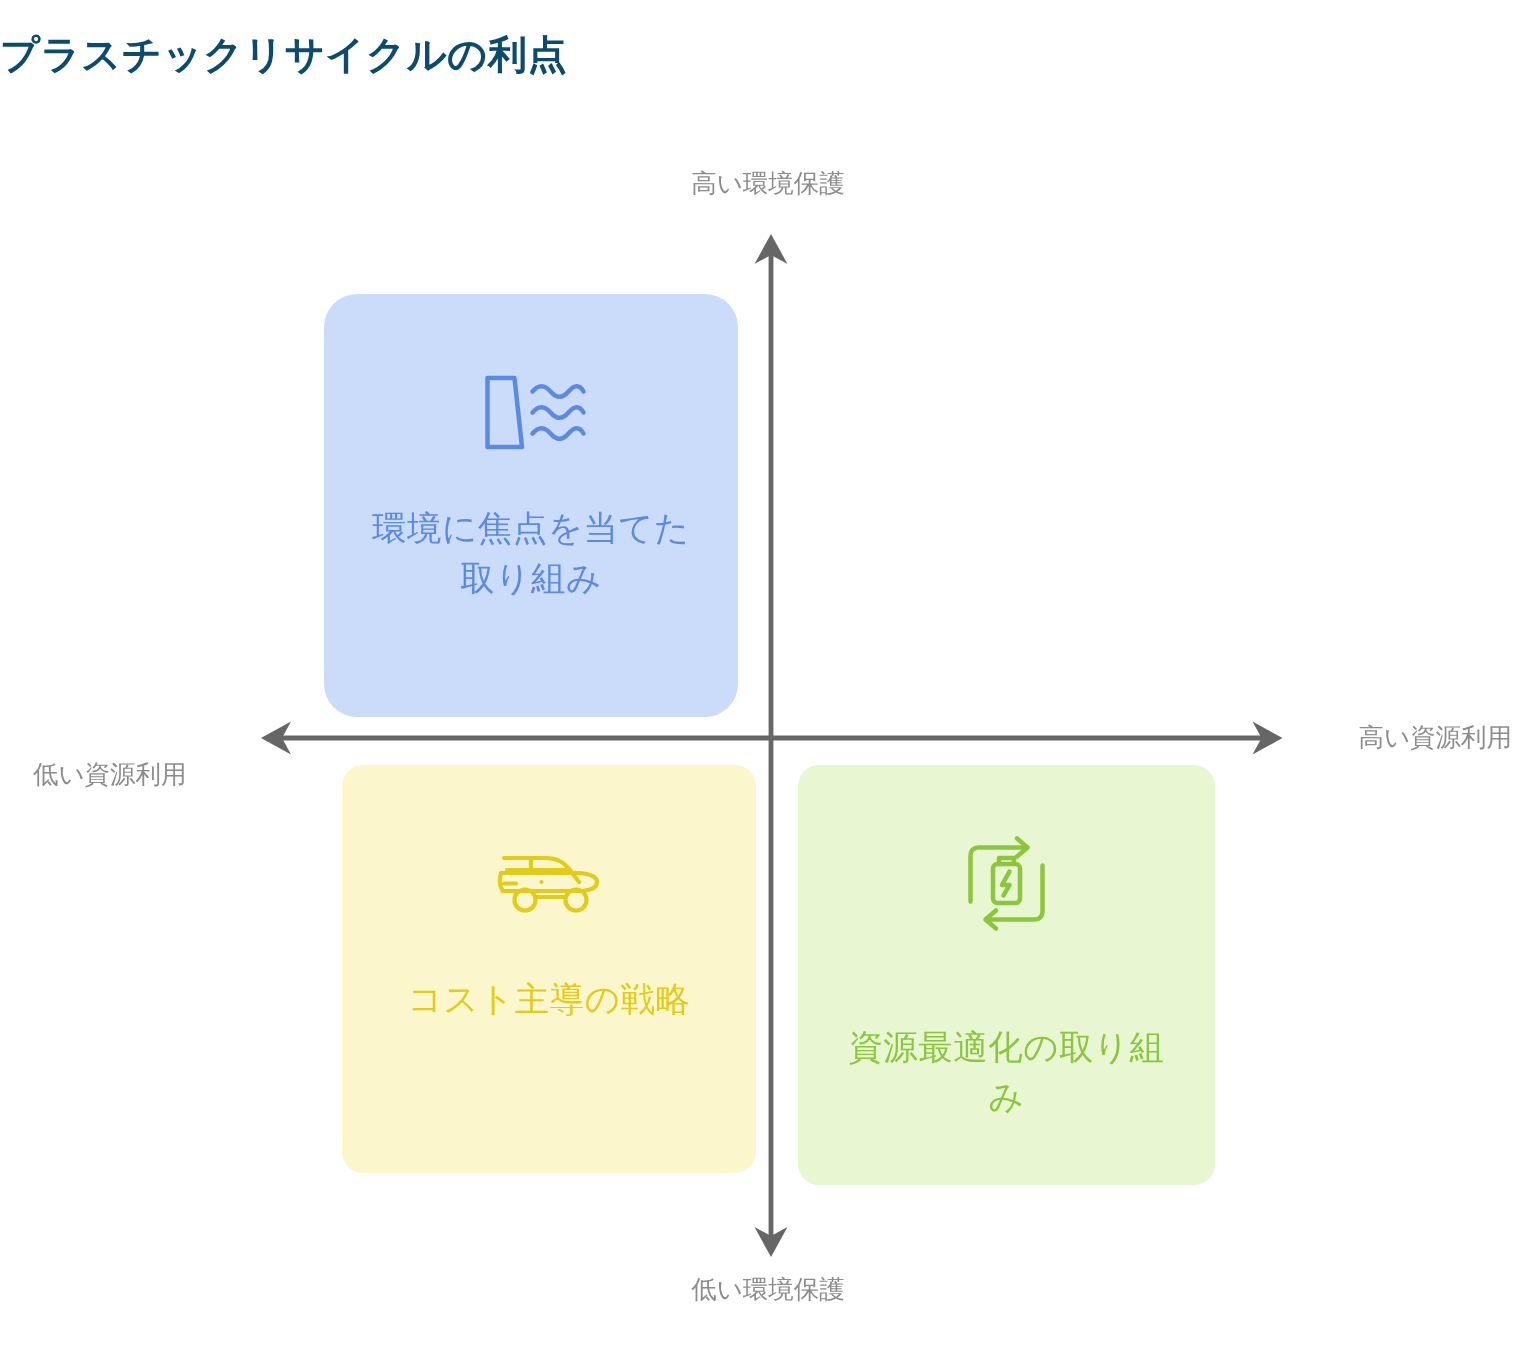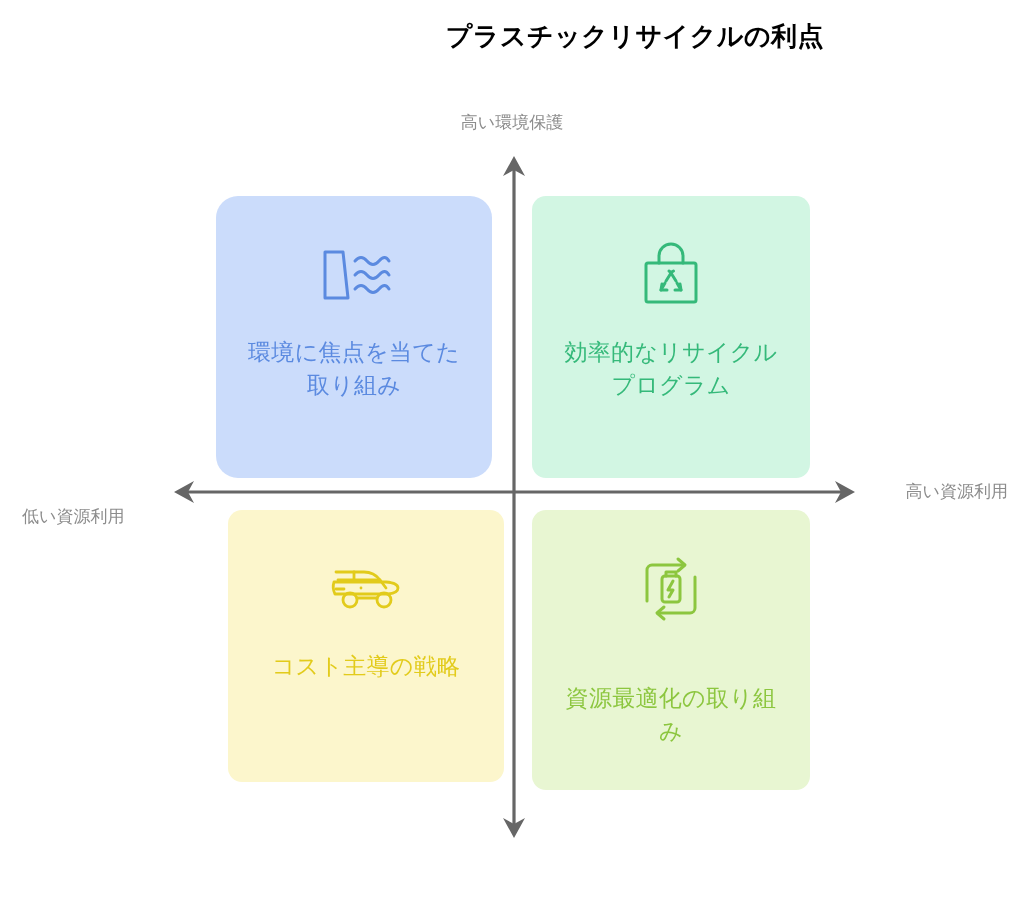--- a/index.html
+++ b/index.html
@@ -20,24 +20,24 @@
     width: 1024px;
     height: 900px;
   }
 
   
   .chart-title {
     position: absolute;
     top: 20px;
     left: 0;
     width: 824px;
-    text-align: right;
+    text-align: left;
     font-size: 26px;
     font-weight: 700;
-    color: #000000;
+    color: #0c4a6e;
     letter-spacing: 0.5px;
     line-height: 1.3;
   }
 
   
   .axis-layer {
     position: absolute;
     inset: 0;
     pointer-events: none;
   }
@@ -164,59 +164,40 @@
       <line x1="178" y1="492" x2="851" y2="492" stroke="#666666" stroke-width="3.2"></line>
 
       <path d="M 174 492 L 194 481 L 188 492 L 194 503 Z" fill="#666666"></path>
 
       <path d="M 855 492 L 835 481 L 841 492 L 835 503 Z" fill="#666666"></path>
     </svg>
   </div>
 
   <div class="axis-label axis-label-top">高い環境保護</div>
 
+  <div class="axis-label axis-label-bottom">低い環境保護</div>
 
   <div class="axis-label axis-label-left">低い資源利用</div>
 
   <div class="axis-label axis-label-right">高い資源利用</div>
 
   <div class="quadrant" id="quadrant-top-left">
     <div class="q-icon">
       <svg width="74" height="58" viewBox="0 0 74 58">
         <g fill="none" stroke="#5b8ae0" stroke-width="3" stroke-linecap="round" stroke-linejoin="round">
           <path d="M 8 6 L 26 6 L 31 52 L 8 52 Z"></path>
           <path d="M 38 15 q 6 -7 12 0 q 6 7 12 0 q 6 -7 10 0"></path>
           <path d="M 38 29 q 6 -7 12 0 q 6 7 12 0 q 6 -7 10 0"></path>
           <path d="M 38 43 q 6 -7 12 0 q 6 7 12 0 q 6 -7 10 0"></path>
         </g>
       </svg>
     </div>
     <div class="q-label">環境に焦点を当てた取り組み</div>
   </div>
 
-  <div class="quadrant" id="quadrant-top-right">
-    <div class="q-icon">
-      <svg width="66" height="64" viewBox="0 0 66 64">
-        <g fill="none" stroke="#35b97a" stroke-width="3" stroke-linecap="round" stroke-linejoin="round">
-          <path d="M 21 20 L 21 13 a 12 12 0 0 1 24 0 L 45 20"></path>
-          <rect x="8" y="20" width="50" height="39" rx="2"></rect>
-
-          <path d="M 33 30 L 28 38"></path>
-          <path d="M 33 30 L 38 38"></path>
-          <path d="M 31 28 L 33 29.5 L 35.5 28"></path>
-          <path d="M 27 40 L 23 47"></path>
-          <path d="M 24 41 L 23 47 L 29 47"></path>
-          <path d="M 39 40 L 43 47"></path>
-          <path d="M 42 41 L 43 47 L 37 47"></path>
-          <path d="M 24.5 47.5 L 42 47.5" stroke-opacity="0"></path>
-        </g>
-      </svg>
-    </div>
-    <div class="q-label">効率的なリサイクルプログラム</div>
-  </div>
 
   <div class="quadrant" id="quadrant-bottom-left">
     <div class="q-icon">
       <svg width="76" height="50" viewBox="0 0 76 50">
         <g fill="none" stroke="#e2cb1b" stroke-width="2.8" stroke-linecap="round" stroke-linejoin="round">
           <path d="M 8 8 L 36 8 q 10 0 16 8 l 6 8"></path>
           <path d="M 10 16 L 52 16"></path>
           <path d="M 26 8 L 26 16"></path>
           <path d="M 6 18 q -2 6 1 12 L 60 30 q 10 -1 10 -6 q 0 -5 -12 -6 L 6 18 Z"></path>
           <path d="M 8 25 L 16 25"></path>

